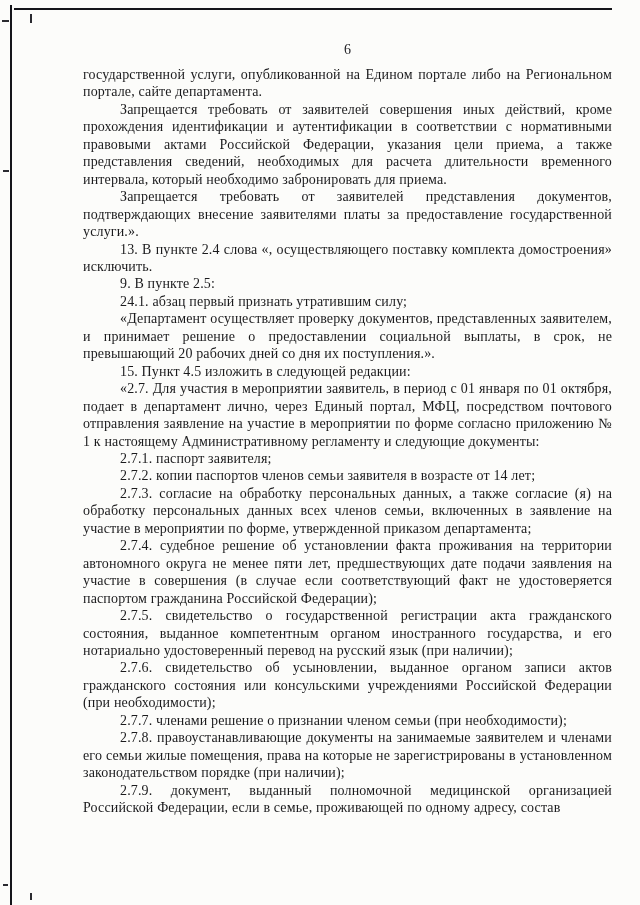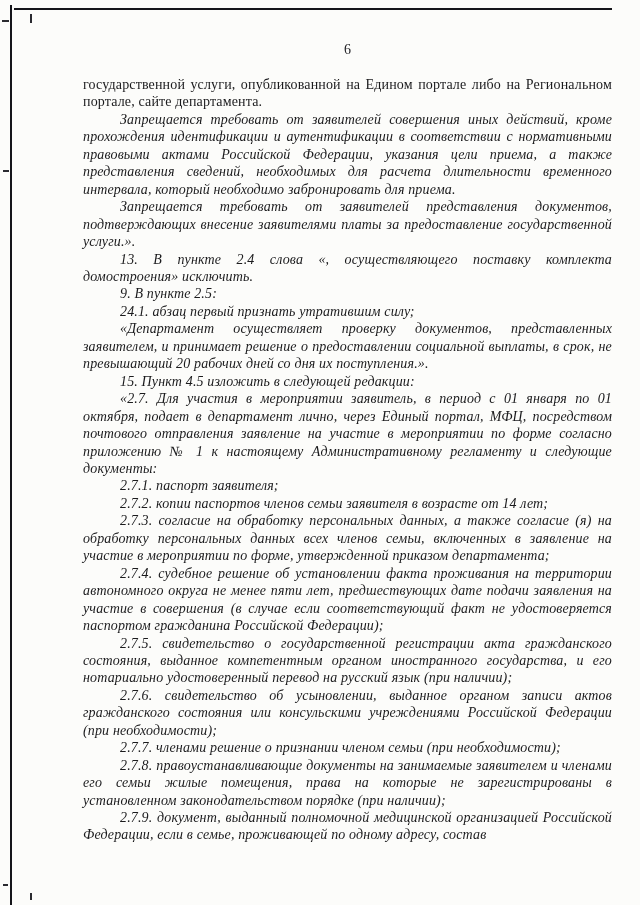--- a/index.html
+++ b/index.html
@@ -47,34 +47,33 @@
     left: 83px;
     top: 42px;
     width: 529px;
     text-align: center;
     font-size: 14px;
     color: #222226;
   }
   .content {
     position: absolute;
     left: 83px;
-    top: 76px;
+    top: 66px;
     width: 529px;
     text-align: justify;
     text-align-last: left;
     letter-spacing: 0.15px;
   }
   .content p {
     margin: 0;
     font-size: 14px;
     line-height: 17.45px;
   }
   .content p.indent {
     text-indent: 37px;
-    font-style: italic;
   }
 </style>
 </head>
 <body>
 
 <div class="edge-top"></div>
 <div class="edge-left"></div>
 <div class="tick tick-1"></div>
 <div class="tick tick-2"></div>
 <div class="tick tick-3"></div>

